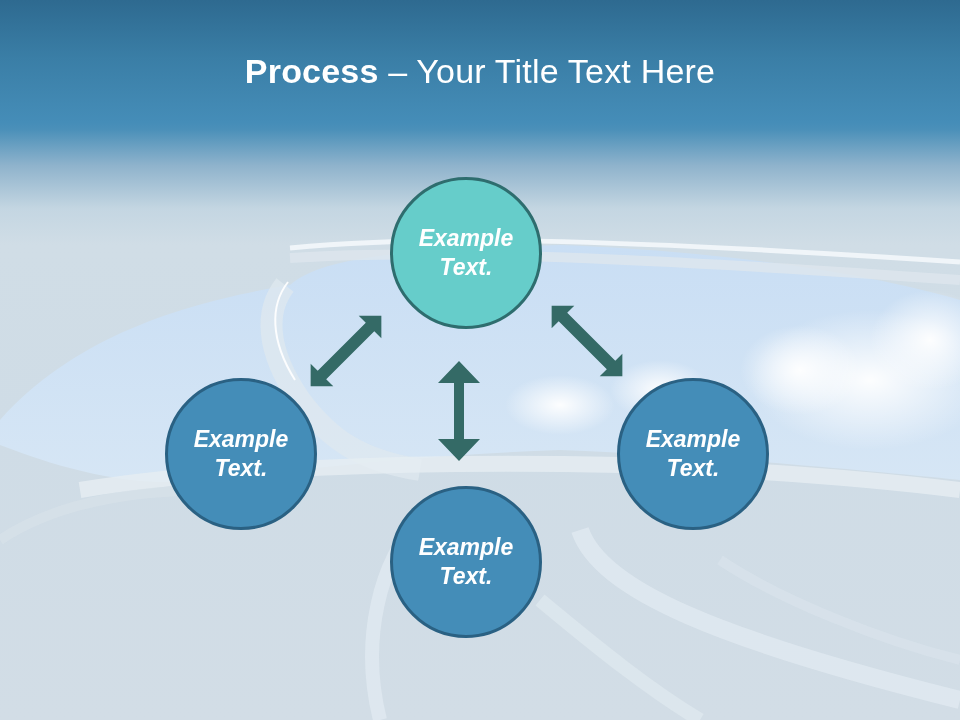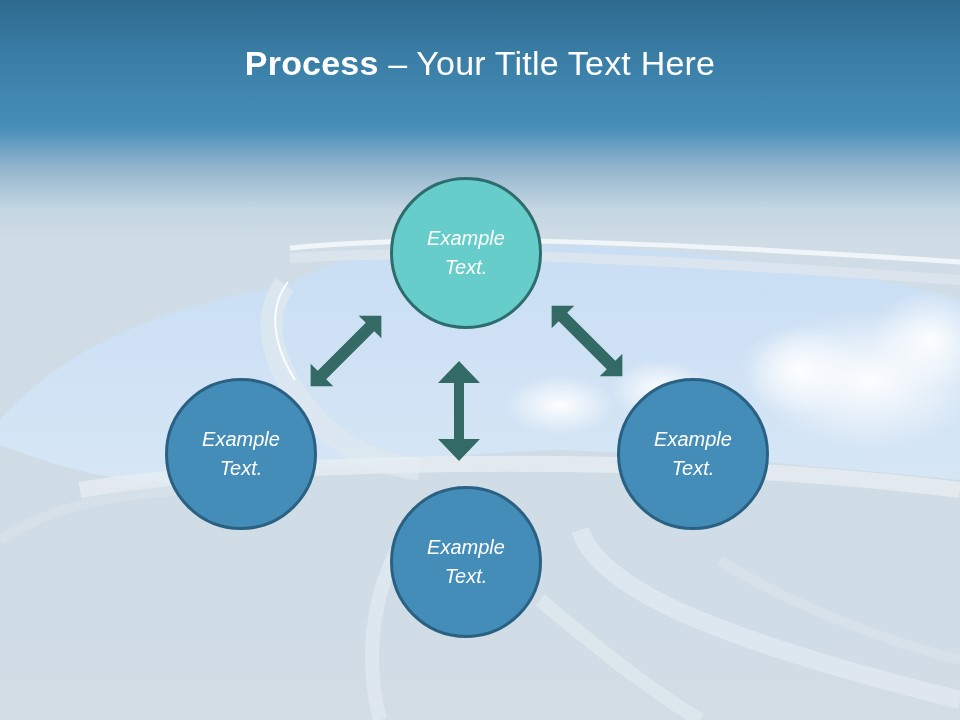--- a/index.html
+++ b/index.html
@@ -1,26 +1,26 @@
 <!DOCTYPE html>
 <html><head>
 <meta charset="utf-8">
 <style>
   html, body { margin:0; padding:0; }
   body { width:960px; height:720px; overflow:hidden; position:relative; font-family:"Liberation Sans", sans-serif; }
   .slide { position:absolute; left:0; top:0; width:960px; height:720px; overflow:hidden;
     background: linear-gradient(180deg, #2e6a90 0%, #3a7ea6 8%, #458db8 17%, #4b90b9 18%, #8fb3cc 23%, #c4d6e2 29%, #d0dde6 34%, #cfdce6 60%, #d2dde6 100%); }
   .bg-svg { position:absolute; left:0; top:0; }
-  .title { position:absolute; left:0; top:44px; width:960px; text-align:center; color:#ffffff; font-size:34px; letter-spacing:0.2px; }
+  .title { position:absolute; left:0; top:52px; width:960px; text-align:center; color:#ffffff; font-size:34px; letter-spacing:0.2px; }
   .title b { font-weight:bold; }
   .title span.rest { font-weight:normal; }
   .node { position:absolute; width:152px; height:152px; border-radius:50%; box-sizing:border-box; border:3px solid #2a6183;
     background:#448db8; display:flex; align-items:center; justify-content:center; text-align:center; }
   .node.top { background:#66cdca; border-color:#2e6d6e; }
-  .node-label { color:#ffffff; font-style:italic; font-weight:normal; font-size:20px; line-height:29px; width:110px; }
+  .node-label { color:#ffffff; font-style:italic; font-weight:bold; font-size:23px; line-height:29px; width:110px; }
   .arrow { position:absolute; }
 </style>
 </head>
 <body>
 
 <div class="slide">
 
   <svg class="bg-svg" width="960" height="720" viewBox="0 0 960 720">
     <defs>
       <linearGradient id="sky" x1="0" y1="0" x2="0" y2="1">

